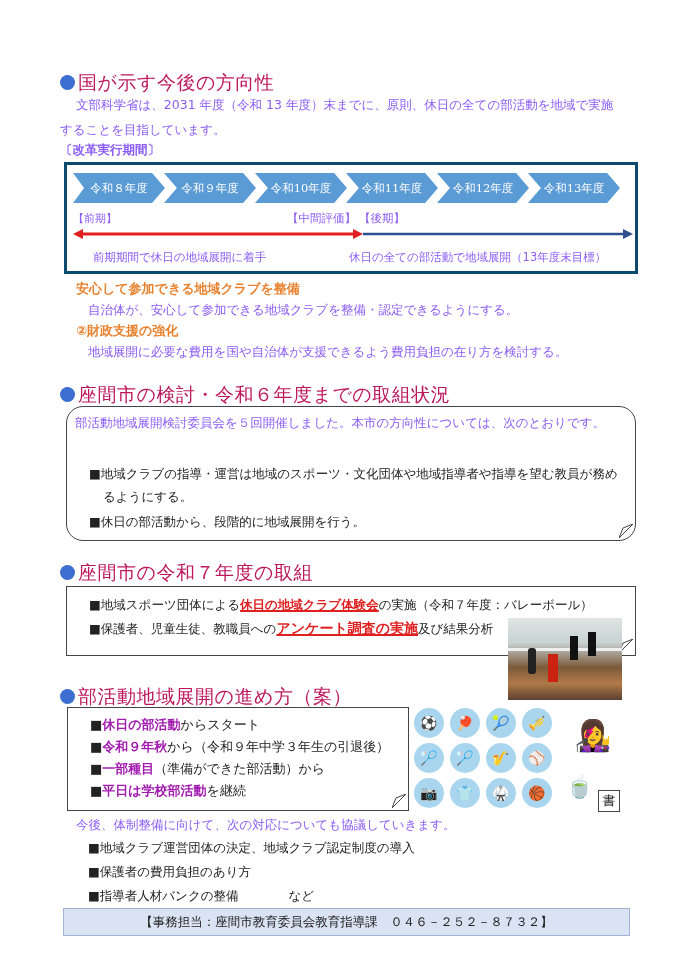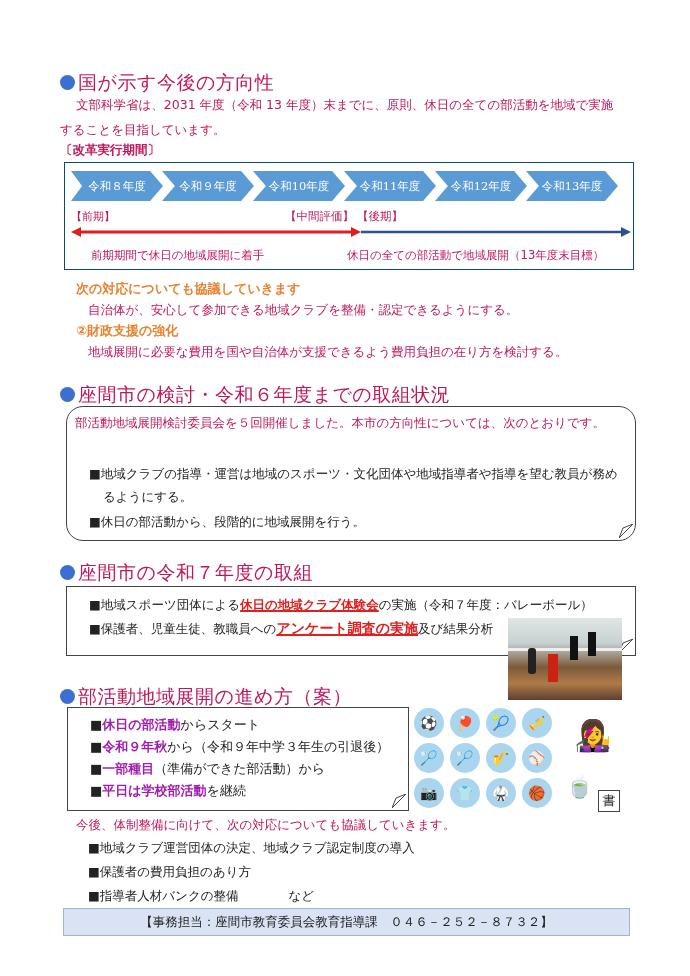--- a/index.html
+++ b/index.html
@@ -2,27 +2,27 @@
 <html><head>
 <meta charset="utf-8">
 <style>
   html, body { margin:0; padding:0; background:#ffffff; }
   body { width:690px; height:976px; position:relative; overflow:hidden;
          font-family:"DejaVu Sans", "Liberation Sans", sans-serif; color:#222; }
   .abs { position:absolute; }
   .h1 { font-size:19px; color:#be185d; letter-spacing:0.5px; white-space:nowrap; }
   .h1 .dot { display:inline-block; width:15px; height:15px; border-radius:50%;
              background:#3c6fd0; vertical-align:-1px; margin-right:3px; }
-  .txt { font-size:12.5px; white-space:nowrap; color:#be185d; }
+  .txt { font-size:12.5px; white-space:nowrap; color:#8b5cf6; }
   .bold { font-weight:bold; }
   .orange { color:#e8822f; font-size:13px; font-weight:bold; white-space:nowrap; }
   .red { color:#a21caf; font-weight:bold; }
   .red-u { color:#e02020; font-weight:bold; text-decoration:underline; text-decoration-color:#e02020; text-decoration-thickness:2px; }
   .box { border:1.5px solid #444; background:#fff; }
-  .timeline { border:1px solid #0c4a6e; background:#fff; }
+  .timeline { border:3px solid #0c4a6e; background:#fff; }
   .chev-row { position:absolute; left:6px; top:8px; height:30px; display:flex; }
   .chev { width:92px; height:30px; background:#5b9bd5; color:#fff; font-family:"DejaVu Serif", serif;
           font-size:11.5px; display:flex; align-items:center; justify-content:center;
           clip-path:polygon(0 0, 86% 0, 100% 50%, 86% 100%, 0 100%, 14% 50%); margin-right:-1px; }
   .chev.first { clip-path:polygon(0 0, 86% 0, 100% 50%, 86% 100%, 0 100%, 12% 50%); }
   .bullet { font-size:12.5px; white-space:nowrap; }
   .footer { background:#dae3f3; border:1px solid #9fb4d6; font-size:12.5px;
             display:flex; align-items:center; justify-content:center; }
   .icon-circle { width:30px; height:30px; border-radius:50%; background:#a9d6ee; position:absolute;
                  display:flex; align-items:center; justify-content:center; font-size:14px; color:#111; }
@@ -55,21 +55,21 @@
     <line x1="8" y1="7" x2="282" y2="7" stroke="#e02020" stroke-width="3"></line>
     <polygon points="0,7 10,2 10,12" fill="#e02020"></polygon>
     <polygon points="290,7 280,2 280,12" fill="#e02020"></polygon>
     <line x1="290" y1="7" x2="552" y2="7" stroke="#2f4f8f" stroke-width="2.5"></line>
     <polygon points="560,7 550,2 550,12" fill="#2f4f8f"></polygon>
   </svg>
   <div class="abs txt" style="left:26px; top:85px; font-size:11.5px;">前期期間で休日の地域展開に着手</div>
   <div class="abs txt" style="left:282px; top:85px; font-size:11.5px;">休日の全ての部活動で地域展開（13年度末目標）</div>
 </div>
 
-<div class="abs orange" style="left:76px; top:280px;">次の対応についても協議していきます</div>
+<div class="abs orange" style="left:76px; top:280px;">安心して参加できる地域クラブを整備</div>
 <div class="abs txt" style="left:88px; top:302px;">自治体が、安心して参加できる地域クラブを整備・認定できるようにする。</div>
 <div class="abs orange" style="left:76px; top:322px;">②財政支援の強化</div>
 <div class="abs txt" style="left:88px; top:344px;">地域展開に必要な費用を国や自治体が支援できるよう費用負担の在り方を検討する。</div>
 
 <div class="abs h1" style="left:60px; top:382px;">
   <span class="dot"></span><span>座間市の検討・令和６年度までの取組状況</span>
 </div>
 <div class="abs box" style="left:66px; top:406px; width:568px; height:133px;border-radius:17px;">
   <div class="abs txt" style="left:8px; top:8px;">部活動地域展開検討委員会を５回開催しました。本市の方向性については、次のとおりです。</div>
   <div class="abs bullet" style="left:22px; top:59px;">■地域クラブの指導・運営は地域のスポーツ・文化団体や地域指導者や指導を望む教員が務め</div>

